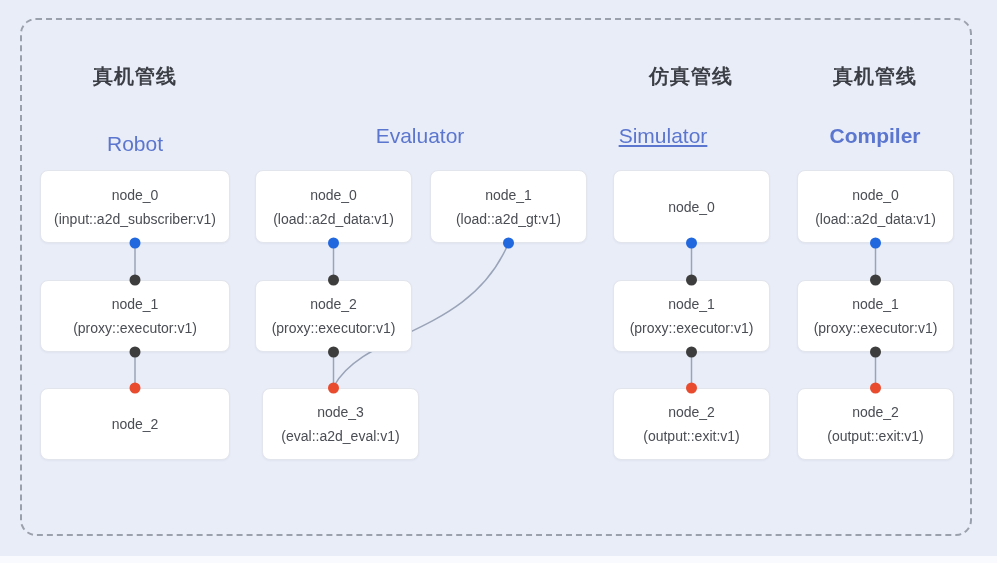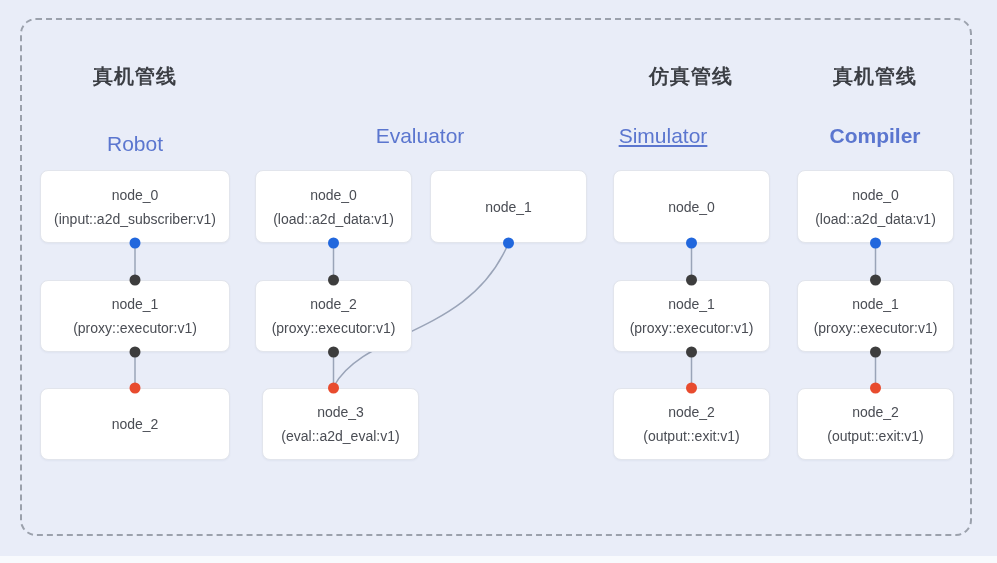--- a/index.html
+++ b/index.html
@@ -105,20 +105,21 @@
       <div class="node-box" style="left: 40px; top: 388px; width: 190px; height: 72px;">
         <div class="node-label">node_2</div>
       </div>
       <div class="title-en" style="left: 420px;">Evaluator</div>
       <div class="node-box" style="left: 255px; top: 170px; width: 157px; height: 73px;">
         <div class="node-label">node_0</div>
         <div class="node-type">(load::a2d_data:v1)</div>
       </div>
       <div class="node-box" style="left: 430px; top: 170px; width: 157px; height: 73px;">
         <div class="node-label">node_1</div>
+        <div class="node-type">(load::a2d_gt:v1)</div>
       </div>
       <div class="node-box" style="left: 255px; top: 280px; width: 157px; height: 72px;">
         <div class="node-label">node_2</div>
         <div class="node-type">(proxy::executor:v1)</div>
       </div>
       <div class="node-box" style="left: 262px; top: 388px; width: 157px; height: 72px;">
         <div class="node-label">node_3</div>
         <div class="node-type">(eval::a2d_eval:v1)</div>
       </div>
       <div class="title-zh" style="left: 691px;">仿真管线</div>

